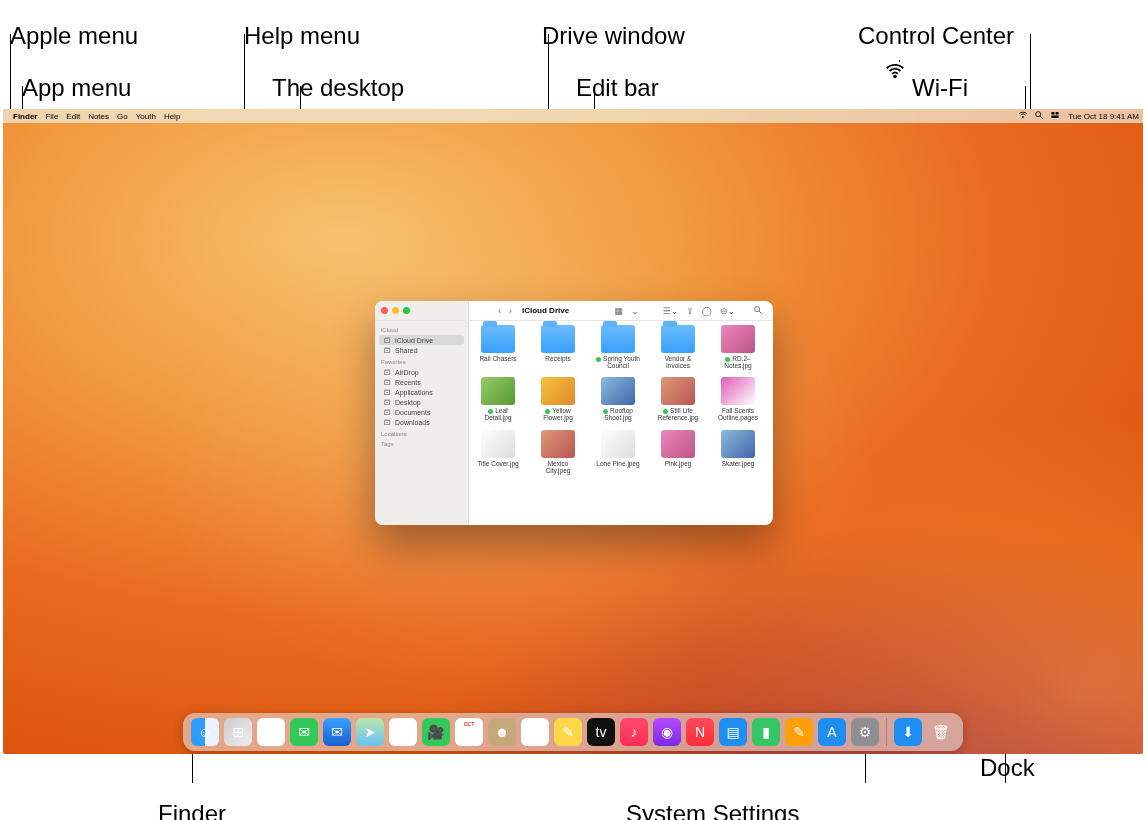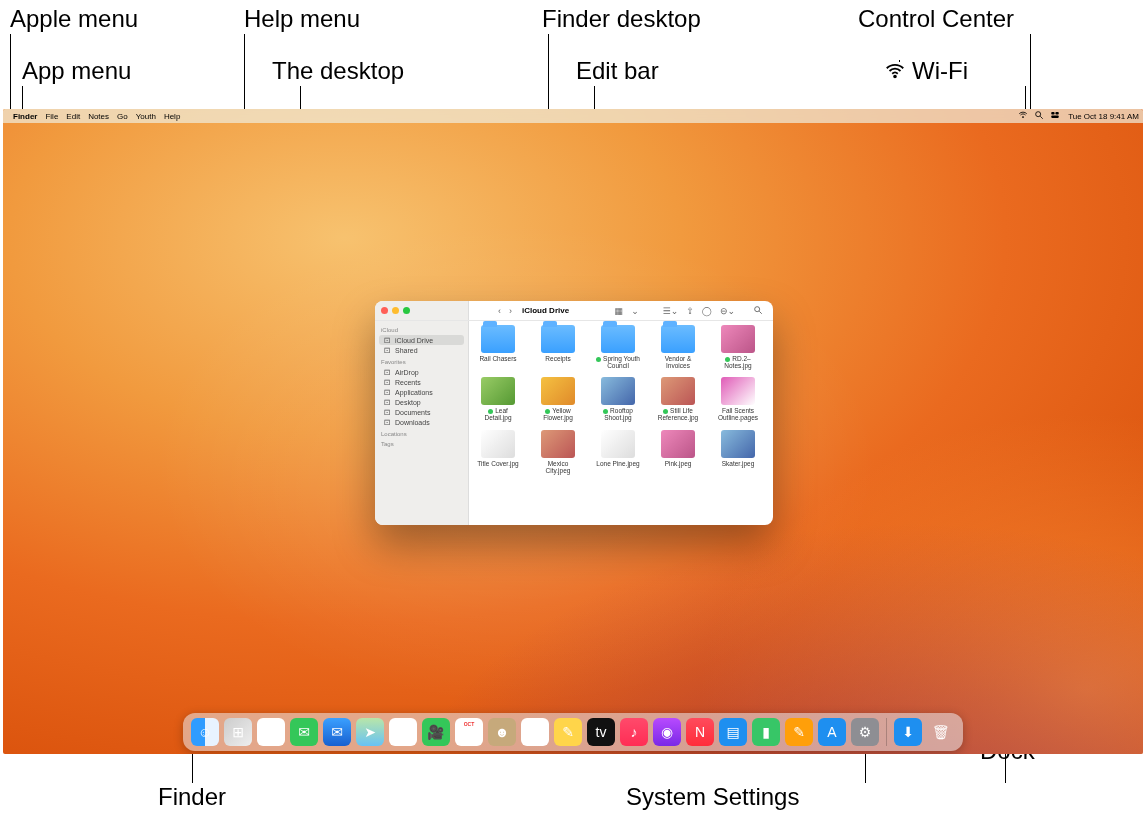--- a/index.html
+++ b/index.html
@@ -9,20 +9,21 @@
     height: 820px;
     background: #fff;
     position: relative;
     overflow: hidden;
   }
   .callout {
     position: absolute;
     font-size: 24px;
     color: #000;
     white-space: nowrap;
+    margin-top: 17px;
   }
   .callout-line {
     position: absolute;
     background: #000;
   }
   .callout-line.v { width: 1px; }
   .callout-line.h { height: 1px; }
 
   
   .screenshot {
@@ -197,21 +198,21 @@
 
   svg.iconsvg { width: 10px; height: 10px; }
 </style>
 </head>
 <body>
 
 <div class="callout" style="left:10px; top:5px;">Apple menu</div>
 <div class="callout" style="left:22px; top:57px;">App menu</div>
 <div class="callout" style="left:244px; top:5px;">Help menu</div>
 <div class="callout" style="left:272px; top:57px;">The desktop</div>
-<div class="callout" style="left:542px; top:5px;">Finder desktop</div>
+<div class="callout" style="left:542px; top:5px;">Drive window</div>
 <div class="callout" style="left:576px; top:57px;">Edit bar</div>
 <div class="callout" style="left:858px; top:5px;">Control Center</div>
 <div class="callout" style="left:912px; top:57px;">Wi-Fi</div>
 
 <div class="callout" style="left:158px; top:783px;">Finder</div>
 <div class="callout" style="left:626px; top:783px;">System Settings</div>
 <div class="callout" style="left:980px; top:737px;">Dock</div>
 
 <div class="callout-line v" style="left:10px;  top:34px;  height:80px;"></div>
 <div class="callout-line v" style="left:22px;  top:86px;  height:28px;"></div>

